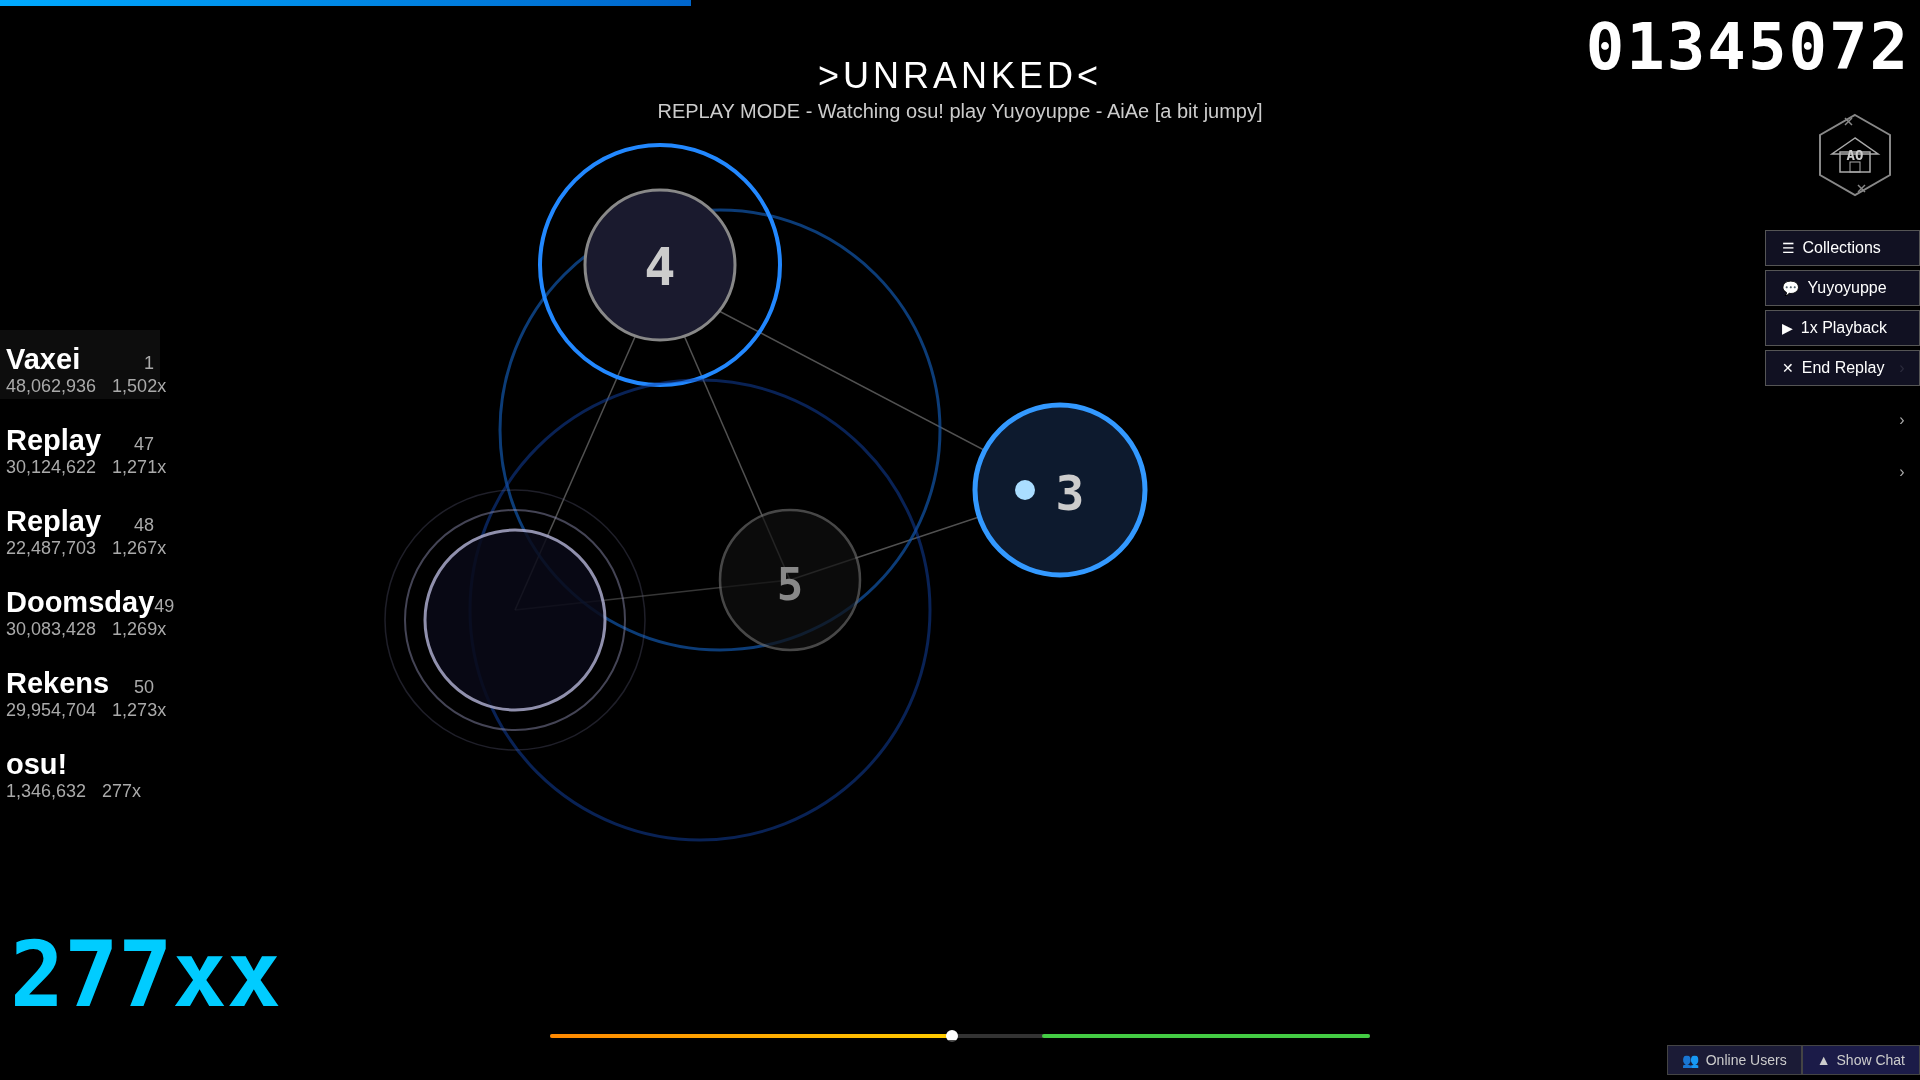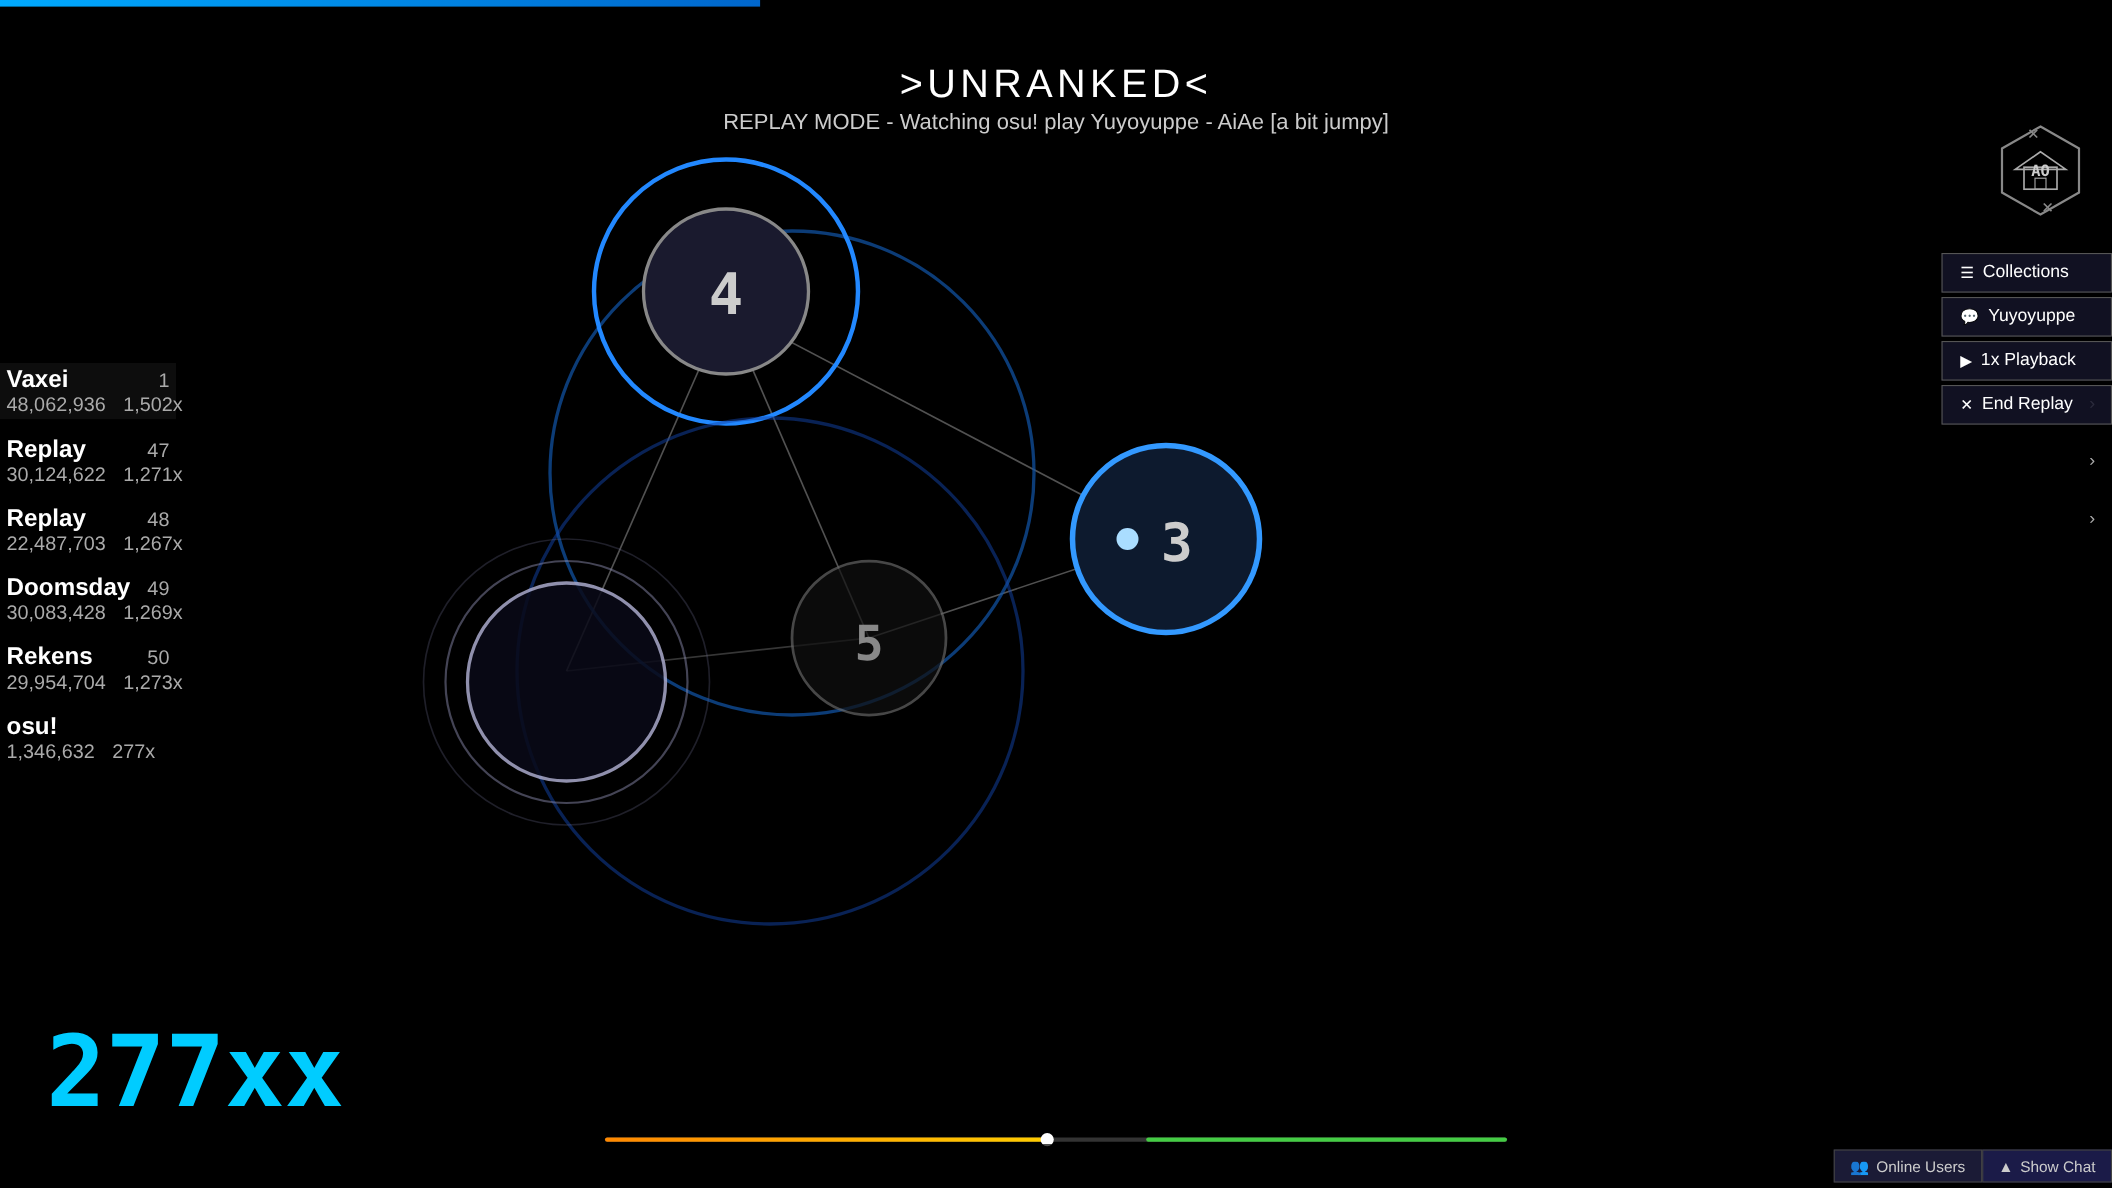--- a/index.html
+++ b/index.html
@@ -95,23 +95,24 @@
     .lb-entry {
       margin-bottom: 12px;
       padding: 2px 6px;
     }
     .lb-name-row {
       display: flex;
       justify-content: space-between;
       align-items: baseline;
     }
     .lb-name {
-      font-size: 22px;
+      font-size: 29px;
       font-weight: bold;
       color: #fff;
+      margin-top: 11px;
     }
     .lb-rank {
       font-size: 18px;
       color: #aaa;
     }
     .lb-stats {
       display: flex;
       gap: 16px;
       font-size: 18px;
       color: #aaa;
@@ -125,21 +126,20 @@
       bottom: 60px;
       left: 10px;
       z-index: 100;
     }
     #combo-value {
       font-size: 90px;
       font-weight: bold;
       color: #00ccff;
       font-family: monospace;
       line-height: 1;
-      margin-left: 32px;
     }
 
     
     #right-panel {
       position: absolute;
       top: 120px;
       right: 0;
       width: 180px;
       z-index: 200;
       display: flex;
@@ -285,20 +285,21 @@
       height: 1080px;
       pointer-events: none;
     }
   </style>
 </head>
 <body>
 
 <div id="progress-bar" style="width:36%"></div>
 
 <div id="score-display">
+  <div id="score-number">01345072</div>
 </div>
 
 <div id="unranked-label">&gt;UNRANKED&lt;</div>
 <div id="replay-info">REPLAY MODE - Watching osu! play Yuyoyuppe - AiAe [a bit jumpy]</div>
 
 <svg id="svg-overlay" xmlns="http://www.w3.org/2000/svg">
 
   <line x1="660" y1="280" x2="515" y2="610" stroke="#888" stroke-width="1.5" opacity="0.6"></line>
   <line x1="660" y1="280" x2="790" y2="580" stroke="#888" stroke-width="1.5" opacity="0.6"></line>
   <line x1="660" y1="280" x2="1060" y2="490" stroke="#888" stroke-width="1.5" opacity="0.6"></line>

